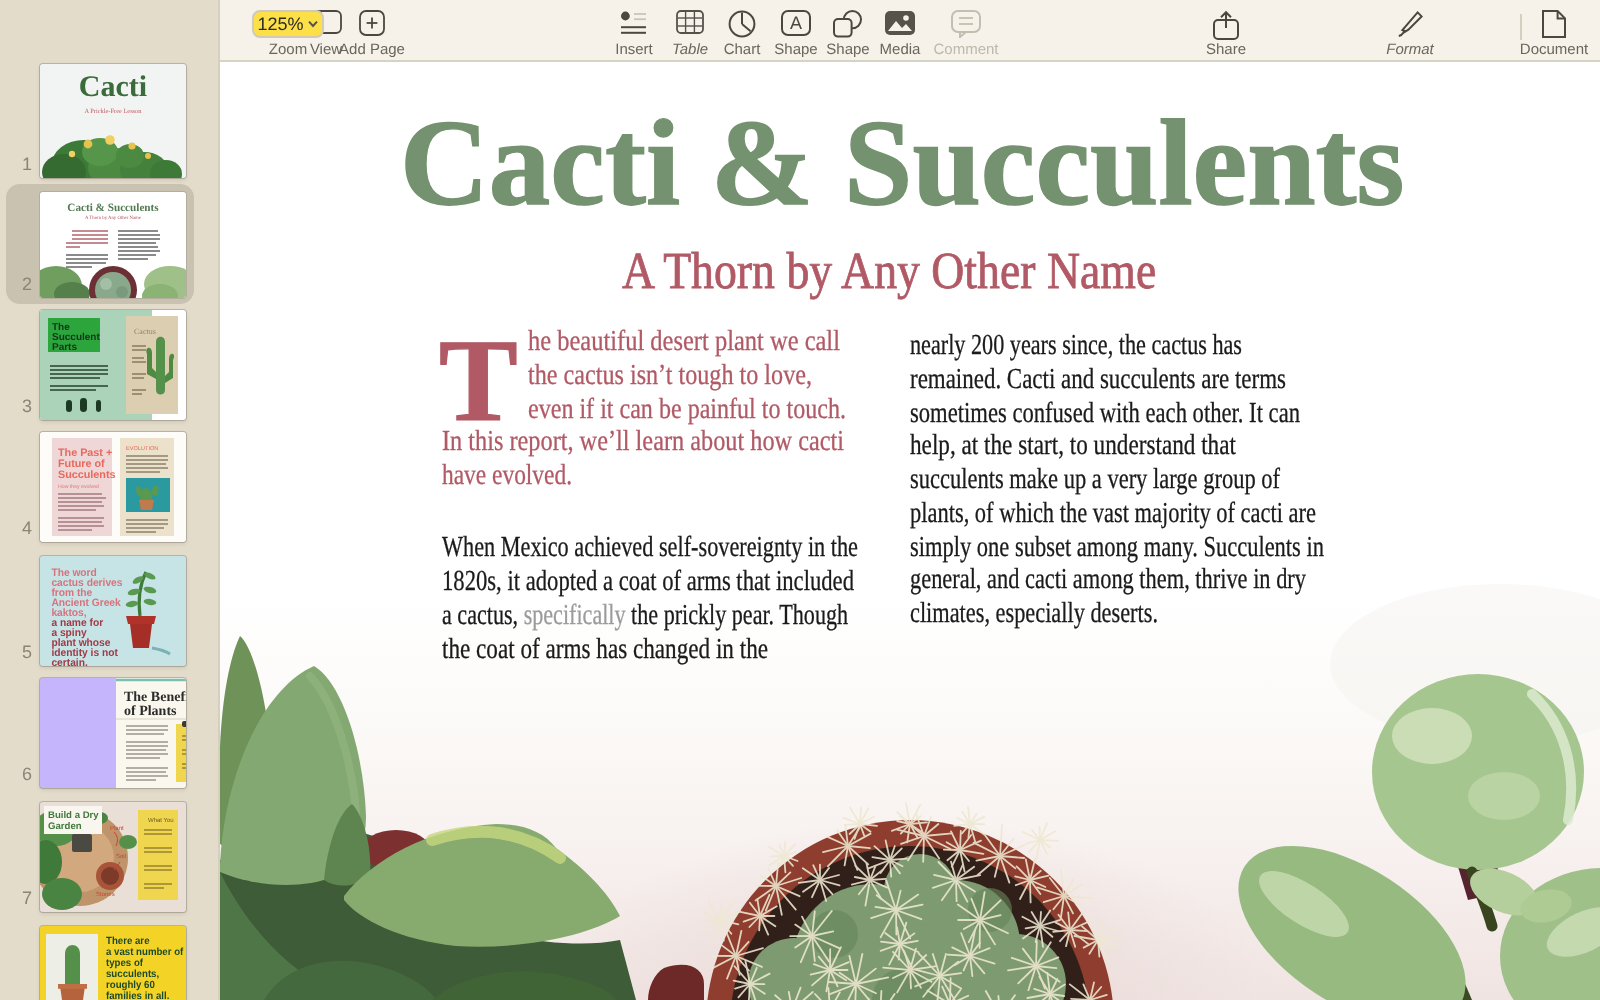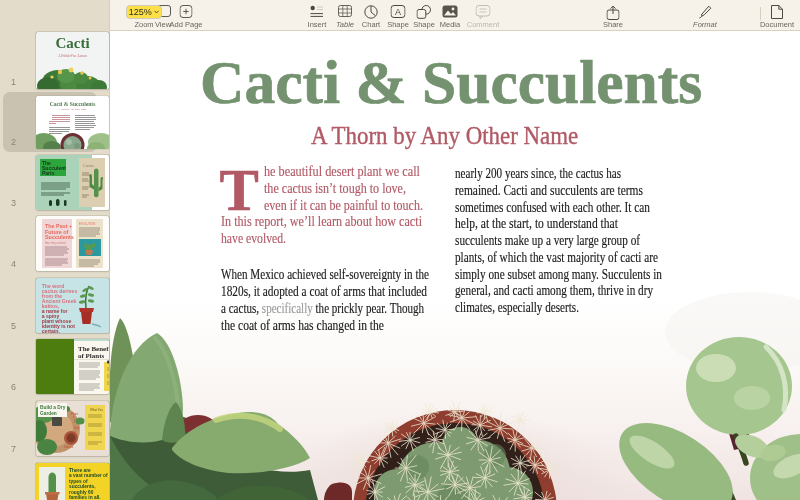--- a/index.html
+++ b/index.html
@@ -5,21 +5,21 @@
   * { margin:0; padding:0; box-sizing:border-box; }
   html,body { width:800px; height:500px; overflow:hidden; font-family:"Liberation Sans", sans-serif; background:#fff; }
   #app { position:absolute; top:0; left:0; width:800px; height:500px; background:#fff; }
   .ser { font-family:"Liberation Serif", serif; }
   #toolbar { position:absolute; left:110px; top:0; width:690px; height:31px; background:#f6f2ea; border-bottom:1px solid #d8d2c3; }
   .tbtn { position:absolute; top:0; height:32px; }
   .tlabel { position:absolute; top:20px; left:50%; transform:translateX(-50%); font-size:7.5px; color:#6a665c; white-space:nowrap; }
   .tlabel.dis { color:#bcb8ac; }
   .ticon { position:absolute; top:5px; left:50%; transform:translateX(-50%); }
   #sidebar { position:absolute; left:0; top:0; width:110px; height:500px; background:#e4dcca; border-right:1px solid #d6cfbe; }
-  .thumb { position:absolute; left:20px; width:73px; background:#4d7c0f; border-radius:1.5px; box-shadow:0 0 0 0.5px rgba(0,0,0,0.18), 0 1px 2px rgba(0,0,0,0.10); overflow:hidden;margin-left:16px; }
+  .thumb { position:absolute; left:20px; width:73px; background:#c4b5fd; border-radius:1.5px; box-shadow:0 0 0 0.5px rgba(0,0,0,0.18), 0 1px 2px rgba(0,0,0,0.10); overflow:hidden; }
   .pnum { position:absolute; left:2px; width:14px; text-align:right; font-size:9px; color:#8a8577; }
   #title { position:absolute; left:200px; top:52px; font-size:61.5px; line-height:1; font-weight:bold; color:#74926f; -webkit-text-stroke:0.7px #74926f; white-space:nowrap; letter-spacing:0px; }
   #subtitle { position:absolute; left:311px; top:122.9px; font-size:26px; line-height:1; color:#b15a66; -webkit-text-stroke:0.4px #b15a66; white-space:nowrap; transform:scaleX(0.88); transform-origin:left top; }
   #dropcap { position:absolute; left:219.5px; top:160.7px; font-size:59px; line-height:1; font-weight:bold; color:#b15a66; -webkit-text-stroke:0.6px #b15a66; }
   .bl { position:absolute; white-space:nowrap; font-family:"Liberation Serif", serif; font-size:14.5px; line-height:14.5px; transform-origin:left top; -webkit-text-stroke:0.15px currentColor; }
   .mar { color:#b15a66; }
   .blk { color:#1b1b1b; }
   .grey { color:#9b9b9b; }
 </style>
 </head>

